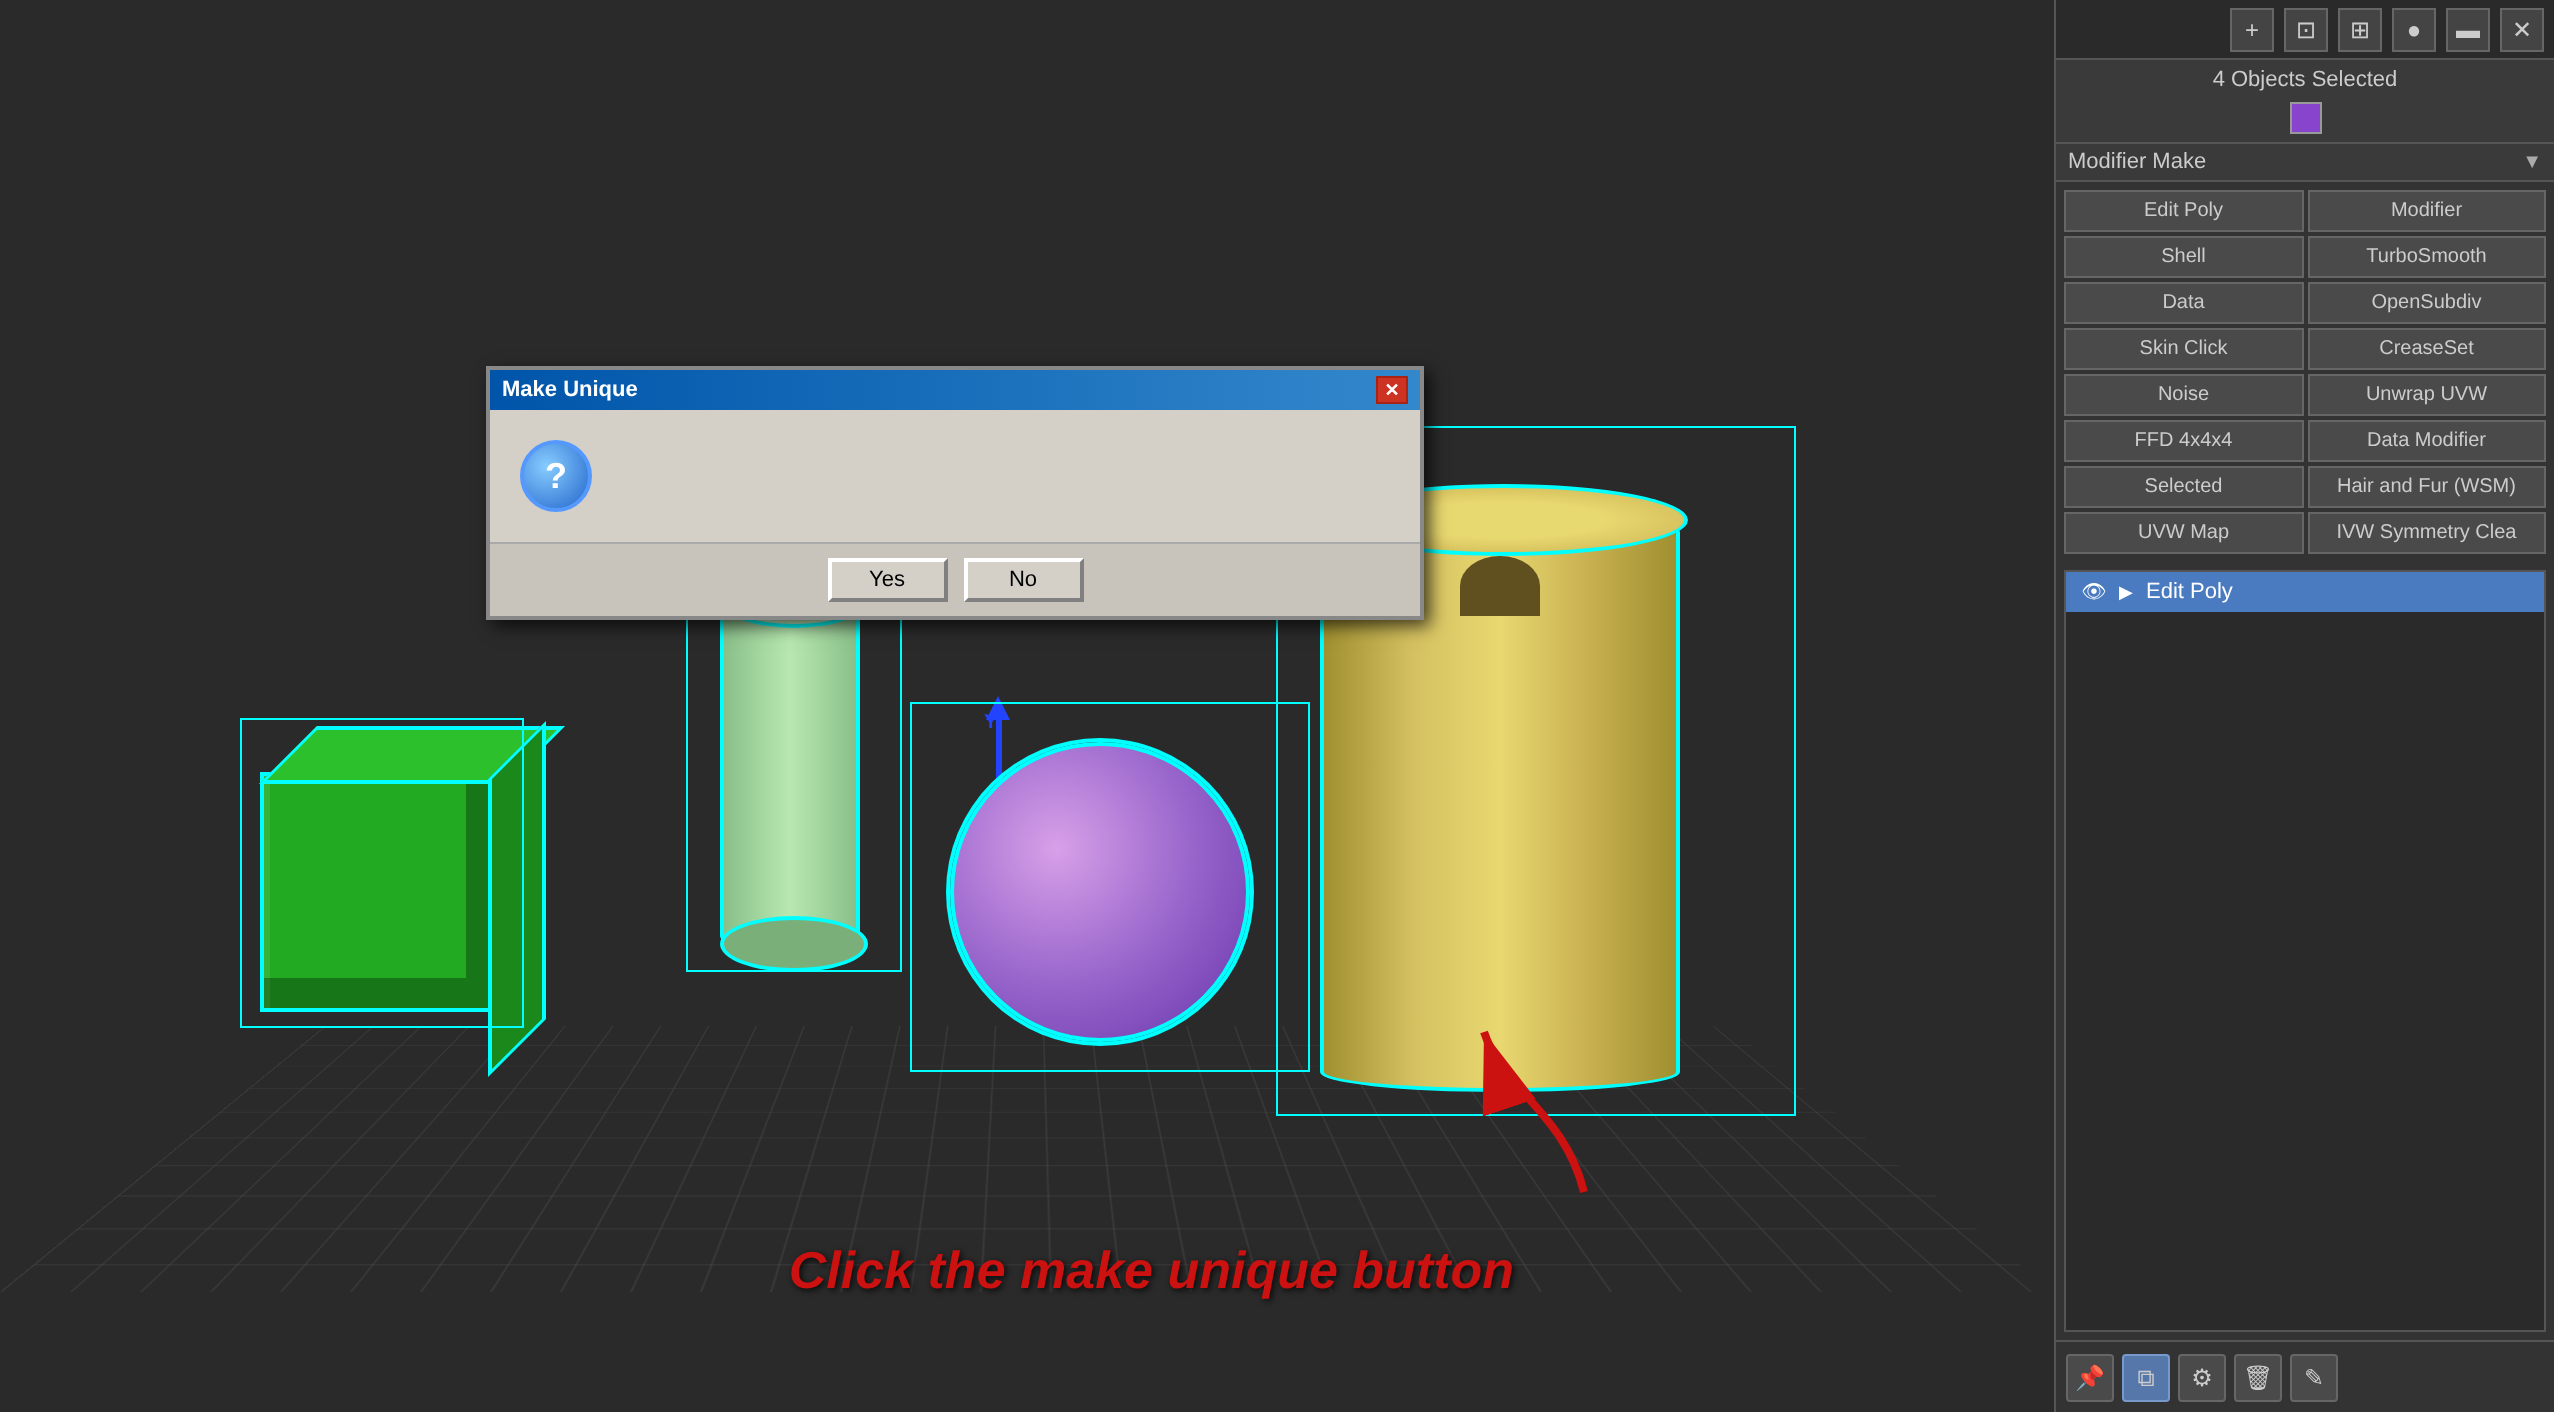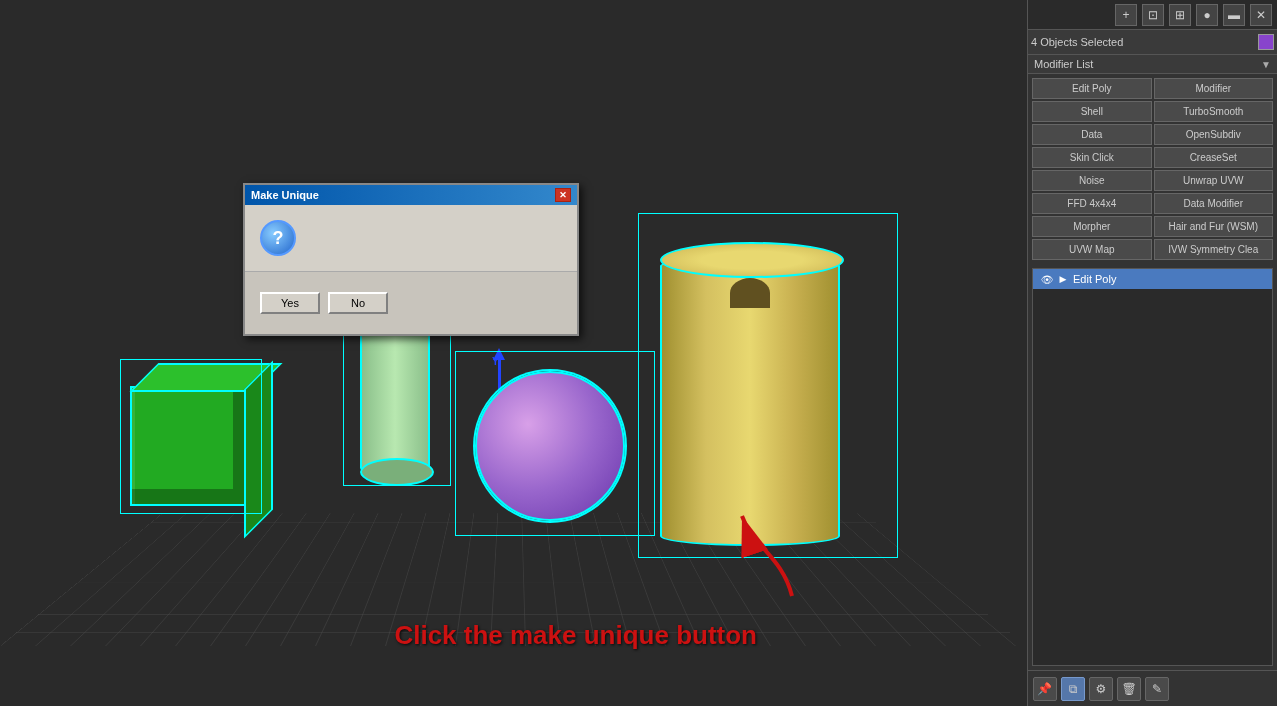--- a/index.html
+++ b/index.html
@@ -278,20 +278,21 @@
     }
 
     
     .selected-bar {
       display: flex;
       align-items: center;
       padding: 4px 3px;
       background: #3a3a3a;
       border-bottom: 1px solid #555;
       gap: 5px;
+      flex-direction: column;
     }
     .selected-text {
       flex: 1;
       font-size: 11px;
       color: #ccc;
     }
     .selected-color {
       width: 16px;
       height: 16px;
       background: #8844cc;
@@ -408,21 +409,21 @@
       position: absolute;
       top: 0; left: 0; right: 0; bottom: 0;
       z-index: 10;
     }
 
     
     .dialog {
       position: absolute;
       top: 183px;
       left: 243px;
-      width: 336px;
+      width: 469px;
       background: #d4d0c8;
       border: 2px solid #888;
       box-shadow: 3px 3px 8px rgba(0,0,0,0.7);
       font-family: 'Arial', sans-serif;
       font-size: 11px;
     }
     .dialog-titlebar {
       background: linear-gradient(to right, #0055aa, #3388cc);
       color: white;
       padding: 3px 6px;
@@ -467,22 +468,23 @@
     }
     .dialog-message {
       flex: 1;
       font-size: 11px;
       color: #000;
       line-height: 1.4;
       padding-top: 4px;
     }
     .dialog-footer {
       background: #c8c4bc;
-      padding: 20px 15px;
-      display: flex;
+      padding: 7px 15px;
+      display: flex;
+      justify-content: center;
       gap: 8px;
       border-top: 1px solid #aaa;
     }
     .dialog-btn {
       min-width: 60px;
       padding: 3px 12px;
       background: #d4d0c8;
       border: 2px solid;
       border-color: #ffffff #808080 #808080 #ffffff;
       cursor: pointer;
@@ -491,20 +493,21 @@
       text-align: center;
     }
 
     
     .click-annotation {
       position: absolute;
       bottom: 55px;
       right: 270px;
       font-size: 26px;
       font-weight: bold;
+      font-style: italic;
       color: #cc1111;
       text-shadow: 1px 1px 3px rgba(0,0,0,0.8);
       white-space: nowrap;
     }
 
     
     .arrow-svg {
       position: absolute;
       bottom: 100px;
       right: 215px;
@@ -592,38 +595,38 @@
       <div class="toolbar-icon">▬</div>
       <div class="toolbar-icon">✕</div>
     </div>
 
     <div class="selected-bar">
       <span class="selected-text">4 Objects Selected</span>
       <div class="selected-color"></div>
     </div>
 
     <div class="modifier-dropdown">
-      <span class="modifier-dropdown-text">Modifier List</span>
+      <span class="modifier-dropdown-text">Modifier Make</span>
       <span class="dropdown-arrow">▼</span>
     </div>
 
     <div class="modifier-buttons">
       <div class="mod-btn">Edit Poly</div>
       <div class="mod-btn">Modifier</div>
       <div class="mod-btn">Shell</div>
       <div class="mod-btn">TurboSmooth</div>
       <div class="mod-btn">Data</div>
       <div class="mod-btn">OpenSubdiv</div>
       <div class="mod-btn">Skin Click</div>
       <div class="mod-btn">CreaseSet</div>
       <div class="mod-btn">Noise</div>
       <div class="mod-btn">Unwrap UVW</div>
       <div class="mod-btn">FFD 4x4x4</div>
       <div class="mod-btn">Data Modifier</div>
-      <div class="mod-btn">Morpher</div>
+      <div class="mod-btn">Selected</div>
       <div class="mod-btn">Hair and Fur (WSM)</div>
       <div class="mod-btn">UVW Map</div>
       <div class="mod-btn">IVW Symmetry Clea</div>
     </div>
 
     <div class="modifier-stack">
       <div class="stack-item active">
         <span class="stack-eye">👁</span>
         <span class="stack-expand">▶</span>
         <span>Edit Poly</span>

